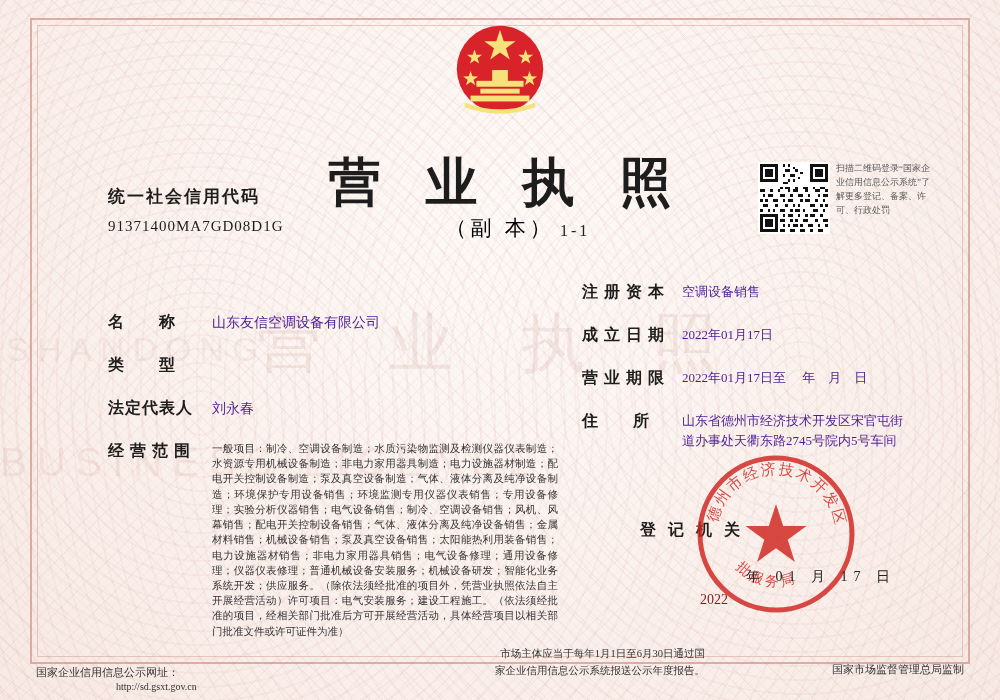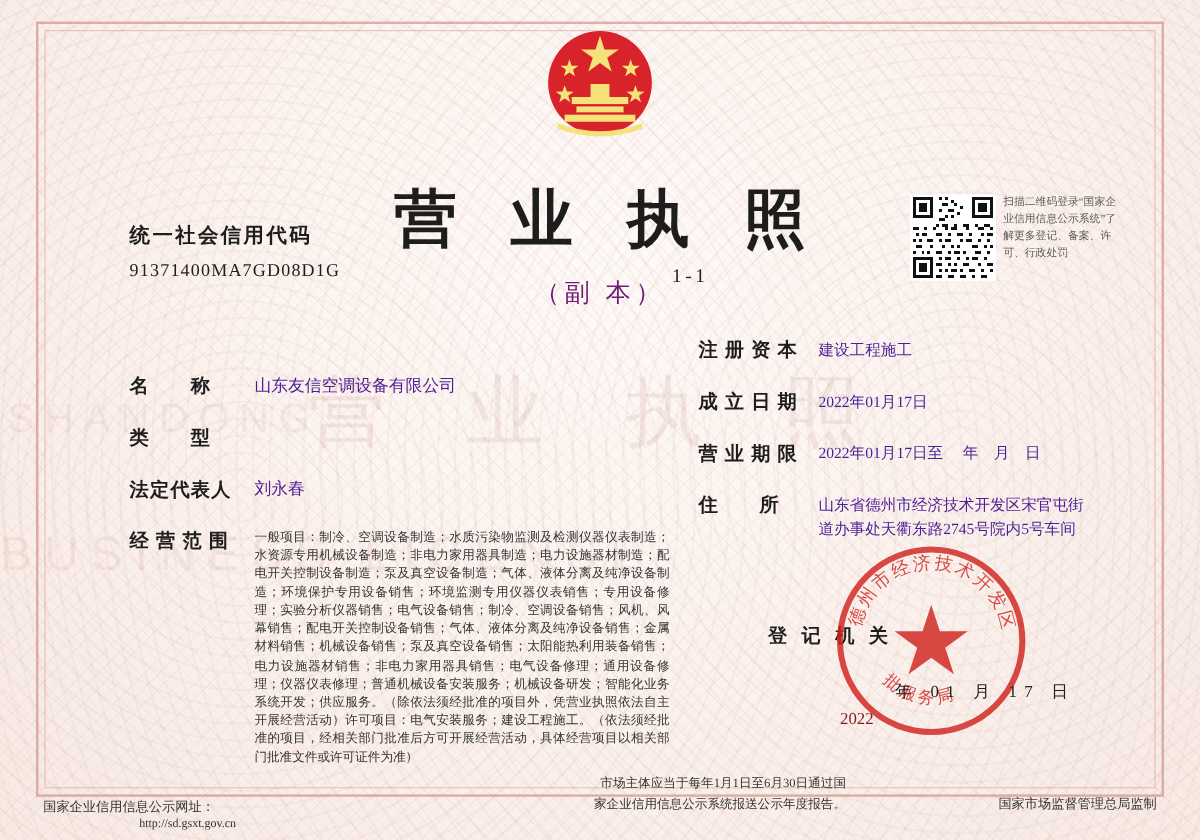--- a/index.html
+++ b/index.html
@@ -108,25 +108,25 @@
     font-family: "Liberation Serif", serif;
     font-weight: bold;
     font-size: 52px;
     letter-spacing: 16px;
     color: #1d1d1d;
     text-indent: 16px;
   }
   .subtitle {
     position: absolute;
     left: 0; right: 0;
-    top: 230px;
+    top: 214px;
     text-align: center;
     font-size: 21px;
     letter-spacing: 4px;
-    color: #701a75;
+    color: #000000;
   }
   .copy-no {
     position: absolute;
     left: 560px;
     top: 222px;
     font-size: 16px;
     color: #222;
     letter-spacing: 3px;
   }
 
@@ -450,21 +450,21 @@
     </div>
     <div class="row">
       <div class="row-label tight">经 营 范 围</div>
       <div class="row-value small">一般项目：制冷、空调设备制造；水质污染物监测及检测仪器仪表制造；水资源专用机械设备制造；非电力家用器具制造；电力设施器材制造；配电开关控制设备制造；泵及真空设备制造；气体、液体分离及纯净设备制造；环境保护专用设备销售；环境监测专用仪器仪表销售；专用设备修理；实验分析仪器销售；电气设备销售；制冷、空调设备销售；风机、风幕销售；配电开关控制设备销售；气体、液体分离及纯净设备销售；金属材料销售；机械设备销售；泵及真空设备销售；太阳能热利用装备销售；电力设施器材销售；非电力家用器具销售；电气设备修理；通用设备修理；仪器仪表修理；普通机械设备安装服务；机械设备研发；智能化业务系统开发；供应服务。（除依法须经批准的项目外，凭营业执照依法自主开展经营活动）许可项目：电气安装服务；建设工程施工。（依法须经批准的项目，经相关部门批准后方可开展经营活动，具体经营项目以相关部门批准文件或许可证件为准）</div>
     </div>
   </div>
 
   <div class="fields-right">
     <div class="row right-row">
       <div class="row-label tight">注 册 资 本</div>
-      <div class="row-value">建设工程施工</div>
+      <div class="row-value">空调设备销售</div>
     </div>
     <div class="row right-row">
       <div class="row-label tight">成 立 日 期</div>
       <div class="row-value">2022年01月17日</div>
     </div>
     <div class="row right-row">
       <div class="row-label tight">营 业 期 限</div>
       <div class="row-value">2022年01月17日至　 年　月　日</div>
     </div>
     <div class="row right-row">

